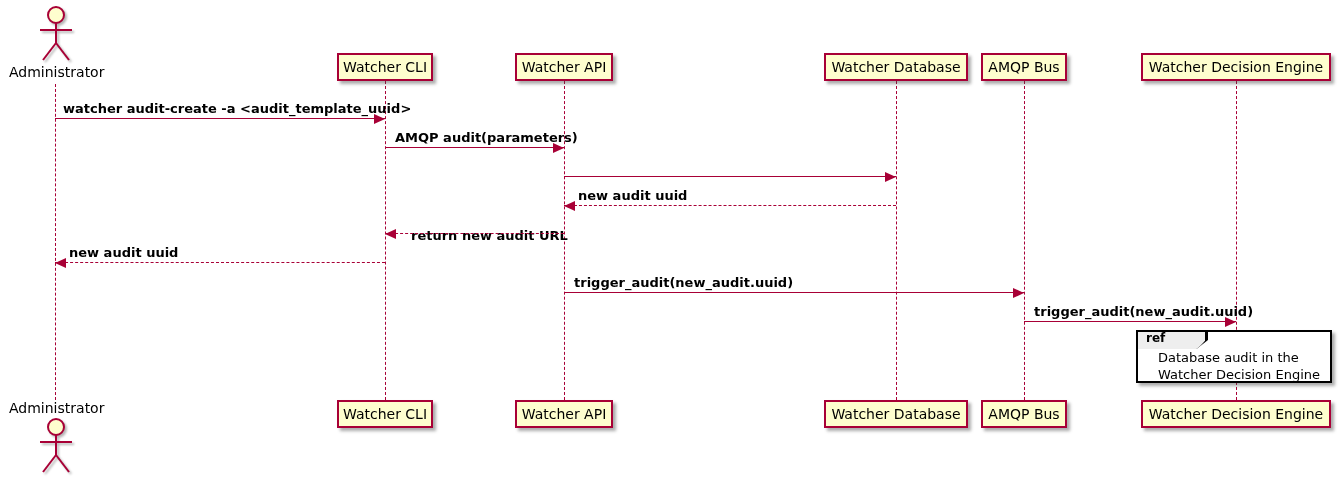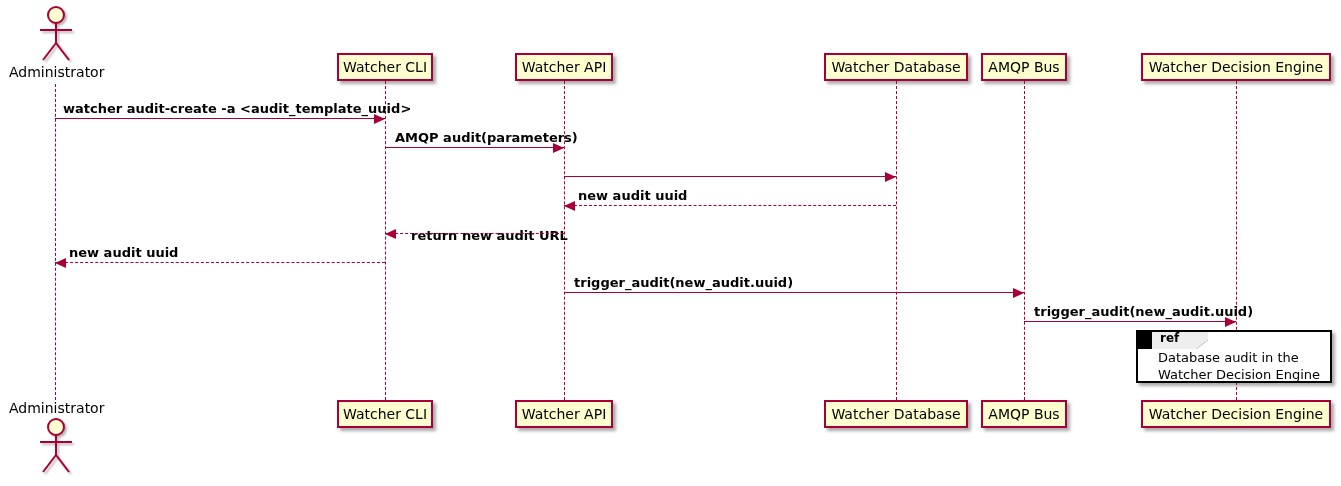--- a/index.html
+++ b/index.html
@@ -23,21 +23,21 @@
   .arr { position:absolute; width:0; height:0; border-top:5px solid transparent; border-bottom:5px solid transparent; }
   .arr.right { border-left:11px solid #A80036; }
   .arr.left  { border-right:11px solid #A80036; }
   .ref-frame {
     position:absolute; left:1136px; top:330px; width:196px; height:53px;
     background:#ffffff; border:2px solid #000;
     box-shadow:3px 3px 3px rgba(70,70,70,0.45);
   }
   .ref-tab { position:absolute; left:-2px; top:-2px; width:72px; height:19px; background:#000;
     clip-path:polygon(0 0,100% 0,100% 52%,84% 100%,0 100%); }
-  .ref-tab-inner { position:absolute; left:16px; top:2px; width:67px; height:22px; background:#EEEEEE;
+  .ref-tab-inner { position:absolute; left:2px; top:2px; width:67px; height:22px; background:#EEEEEE;
     clip-path:polygon(0 0,100% 0,100% 40%,82% 100%,0 100%);
     font-weight:bold; font-size:12px; line-height:13px; padding-left:8px; }
   .ref-text { position:absolute; left:20px; top:17px; font-size:13px; line-height:17px; white-space:nowrap; }
 </style>
 </head>
 <body>
 
 <div class="canvas">
 
   <div class="lifeline" style="left:55px;  top:84px; height:316px;"></div>

